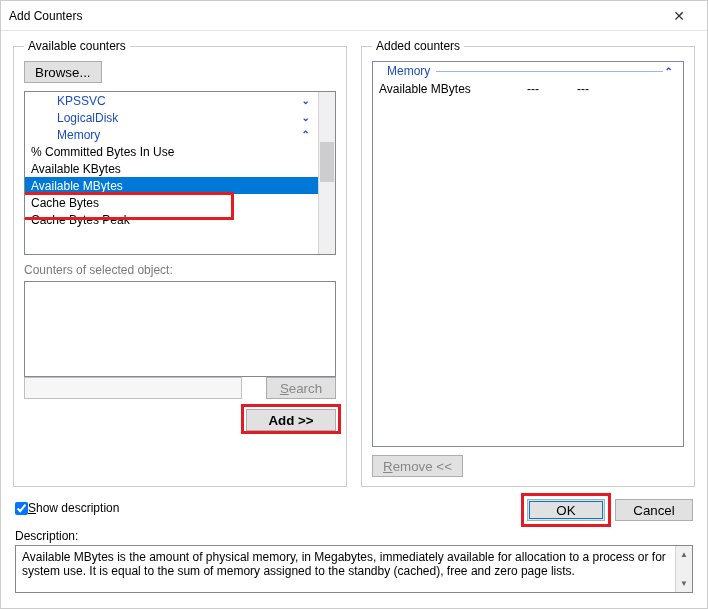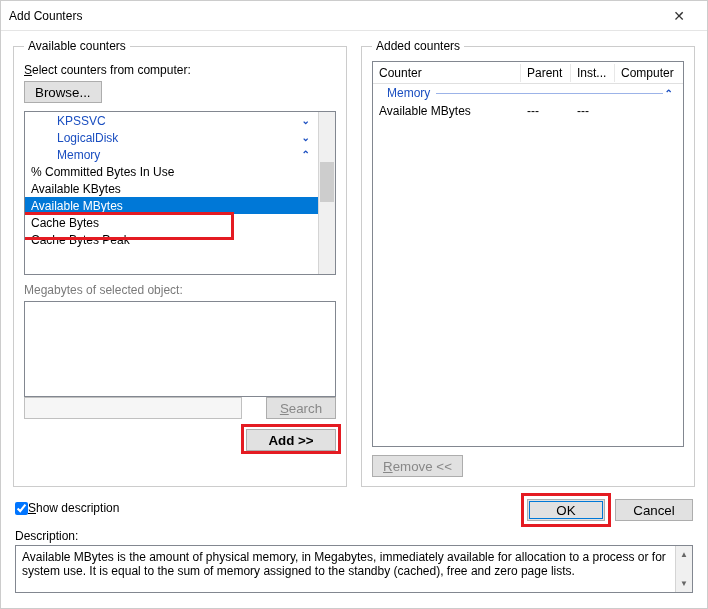--- a/index.html
+++ b/index.html
@@ -234,23 +234,20 @@
   <span class="title">Add Counters</span>
   <div class="close">
     <span>✕</span>
   </div>
 </div>
 
 <div class="main">
   <fieldset class="group left">
     <legend>Available counters</legend>
 
-    <div class="label">
-      <span class="underline">S</span><span>elect counters from computer:</span>
-    </div>
     <div class="row">
       <button class="winbtn">Browse...</button>
     </div>
 
     <div class="listbox" style="position:relative;">
       <div class="items">
         <div class="tree-item header">
           <span>KPSSVC</span>
           <span class="expand">⌄</span>
         </div>
@@ -277,46 +274,40 @@
         <div class="tree-item child">
           <span>Cache Bytes Peak</span>
         </div>
       </div>
       <div class="scrollbar">
         <div class="thumb"></div>
       </div>
       <div class="red-highlight" style="left:-3px; top:100px; width:212px; height:28px;"></div>
     </div>
 
-    <div class="label disabled-label" style="margin-top:8px;">Megabytes of selected object:</div>
+    <div class="label disabled-label" style="margin-top:8px;">Counters of selected object:</div>
     <div class="instances-box"></div>
 
     <div class="search-row">
       <input type="text" disabled="" style="">
       <button class="winbtn" disabled="">
         <span class="underline" style="color:inherit;">S</span><span>earch</span>
       </button>
     </div>
 
     <div class="add-row" style="position:relative;">
       <button class="winbtn">Add &gt;&gt;</button>
       <div class="red-highlight" style="right:-5px; top:-5px; width:100px; height:30px;"></div>
     </div>
   </fieldset>
 
   <fieldset class="group right">
     <legend>Added counters</legend>
 
     <div class="right-list">
-      <div class="header">
-        <div class="col" style="width:148px;">Counter</div>
-        <div class="col" style="width:50px;">Parent</div>
-        <div class="col" style="width:44px;">Inst...</div>
-        <div class="col" style="border-right:none;flex:1;">Computer</div>
-      </div>
       <div class="row-g">
         <span>Memory</span>
         <span class="rule"></span>
         <span class="collapse">⌃</span>
       </div>
       <div class="row-d">
         <div class="c" style="width:148px;">Available MBytes</div>
         <div class="c" style="width:50px;">---</div>
         <div class="c" style="width:44px;">---</div>
         <div class="c" style="flex:1;"></div>

